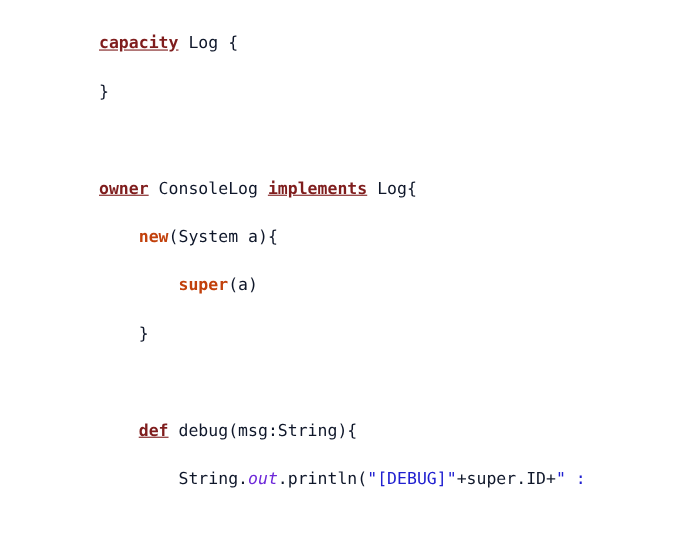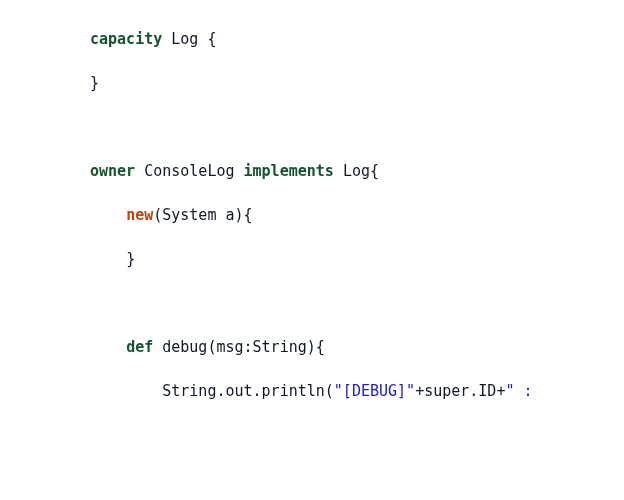--- a/index.html
+++ b/index.html
@@ -17,39 +17,40 @@
     white-space: pre;
     color: #000000;
     padding-top: 6px;
     position: relative;
   }
   .line {
     position: relative;
     height: 22px;
     padding-left: 0;
   }
-  .kw   { color: #14532d; font-weight: bold; }   
+  .kw   { color: #7f1d1d; font-weight: bold; text-decoration: underline; }   
   .nkw  { color: #c2410c; font-weight: bold; }   
   .txt  { color: #0f172a; }
-  .em   { color: #0f172a; }  
+  .em   { color: #6d28d9; font-style: italic; }  
   .str  { color: #2020d0; }
   .gutter {
     display: inline-block;
     width: 90px;
   }
 </style>
 </head>
 <body>
 
 <div class="editor">
 <div class="line"><span class="gutter"></span><span class="kw">capacity</span><span class="txt"> </span><span class="txt">Log</span><span class="txt"> {</span></div>
 <div class="line"><span class="gutter"></span><span class="txt">}</span></div>
 <div class="line"><span class="gutter"></span></div>
 <div class="line"><span class="gutter"></span><span class="kw">owner</span><span class="txt"> </span><span class="txt">ConsoleLog</span><span class="txt"> </span><span class="kw">implements</span><span class="txt"> </span><span class="txt">Log</span><span class="txt">{</span></div>
 <div class="line"><span class="gutter"></span>    <span class="nkw">new</span><span class="txt">(</span><span class="txt">System</span><span class="txt"> </span><span class="txt">a</span><span class="txt">){</span></div>
+<div class="line"><span class="gutter"></span>        <span class="nkw">super</span><span class="txt">(</span><span class="txt">a</span><span class="txt">)</span></div>
 <div class="line"><span class="gutter"></span>    <span class="txt">}</span></div>
 <div class="line"><span class="gutter"></span></div>
 <div class="line"><span class="gutter"></span>    <span class="kw">def</span><span class="txt"> </span><span class="txt">debug</span><span class="txt">(</span><span class="txt">msg</span><span class="txt">:</span><span class="txt">String</span><span class="txt">){</span></div>
 <div class="line"><span class="gutter"></span>        <span class="txt">String</span><span class="txt">.</span><span class="em">out</span><span class="txt">.</span><span class="txt">println</span><span class="txt">(</span><span class="str">"[DEBUG]"</span><span class="txt">+super.ID+</span><span class="str">" :</span></div>
 
 
 
 
 
 

